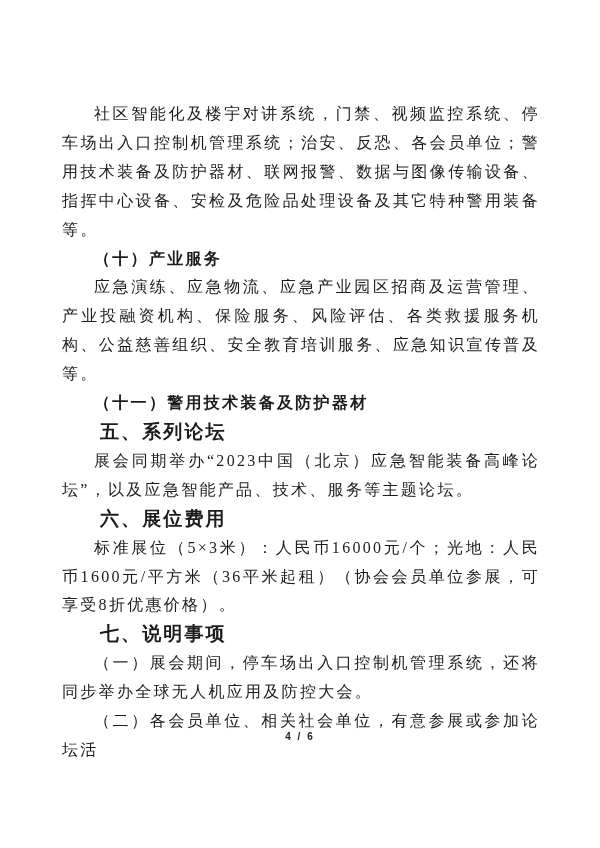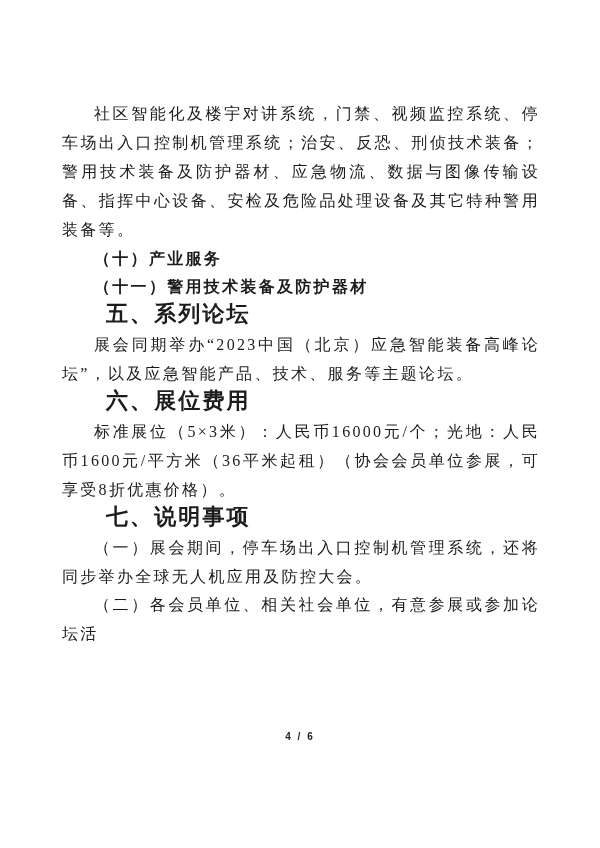--- a/index.html
+++ b/index.html
@@ -26,24 +26,24 @@
     margin: 0;
     font-size: 16px;
     line-height: 28.9px;
     letter-spacing: 2.3px;
     text-align: justify;
     text-justify: inter-character;
     text-indent: 2em;
     word-break: break-all;
   }
   .content p.heading {
-    font-family: Liberation Mono, monospace;
+    font-family: Liberation Serif, serif;
     font-weight: bold;
     letter-spacing: 2.1px;
-    font-size: 22px;
+    font-size: 19px;
   }
   .content p.sub-heading {
     font-weight: 700;
   }
   .page-footer {
     position: absolute;
     left: 0;
     top: 731px;
     width: 100%;
     text-align: center;
@@ -52,22 +52,23 @@
     font-weight: bold;
     letter-spacing: 2px;
     color: #222222;
   }
 </style>
 </head>
 <body>
 
 <div class="page">
   <div class="content">
-    <p class="body">社区智能化及楼宇对讲系统，门禁、视频监控系统、停车场出入口控制机管理系统；治安、反恐、刑侦技术装备；警用技术装备及防护器材、应急物流、数据与图像传输设备、指挥中心设备、安检及危险品处理设备及其它特种警用装备等。</p>
+    <p class="body">社区智能化及楼宇对讲系统，门禁、视频监控系统、停车场出入口控制机管理系统；治安、反恐、各会员单位；警用技术装备及防护器材、联网报警、数据与图像传输设备、指挥中心设备、安检及危险品处理设备及其它特种警用装备等。</p>
     <p class="sub-heading">（十）产业服务</p>
+    <p class="body">应急演练、应急物流、应急产业园区招商及运营管理、产业投融资机构、保险服务、风险评估、各类救援服务机构、公益慈善组织、安全教育培训服务、应急知识宣传普及等。</p>
     <p class="sub-heading">（十一）警用技术装备及防护器材</p>
     <p class="heading">五、系列论坛</p>
     <p class="body">展会同期举办“2023中国（北京）应急智能装备高峰论坛”，以及应急智能产品、技术、服务等主题论坛。</p>
     <p class="heading">六、展位费用</p>
     <p class="body">标准展位（5×3米）：人民币16000元/个；光地：人民币1600元/平方米（36平米起租）（协会会员单位参展，可享受8折优惠价格）。</p>
     <p class="heading">七、说明事项</p>
     <p class="body">（一）展会期间，停车场出入口控制机管理系统，还将同步举办全球无人机应用及防控大会。</p>
     <p class="body">（二）各会员单位、相关社会单位，有意参展或参加论坛活</p>
   </div>
   <div class="page-footer">4 / 6</div>

